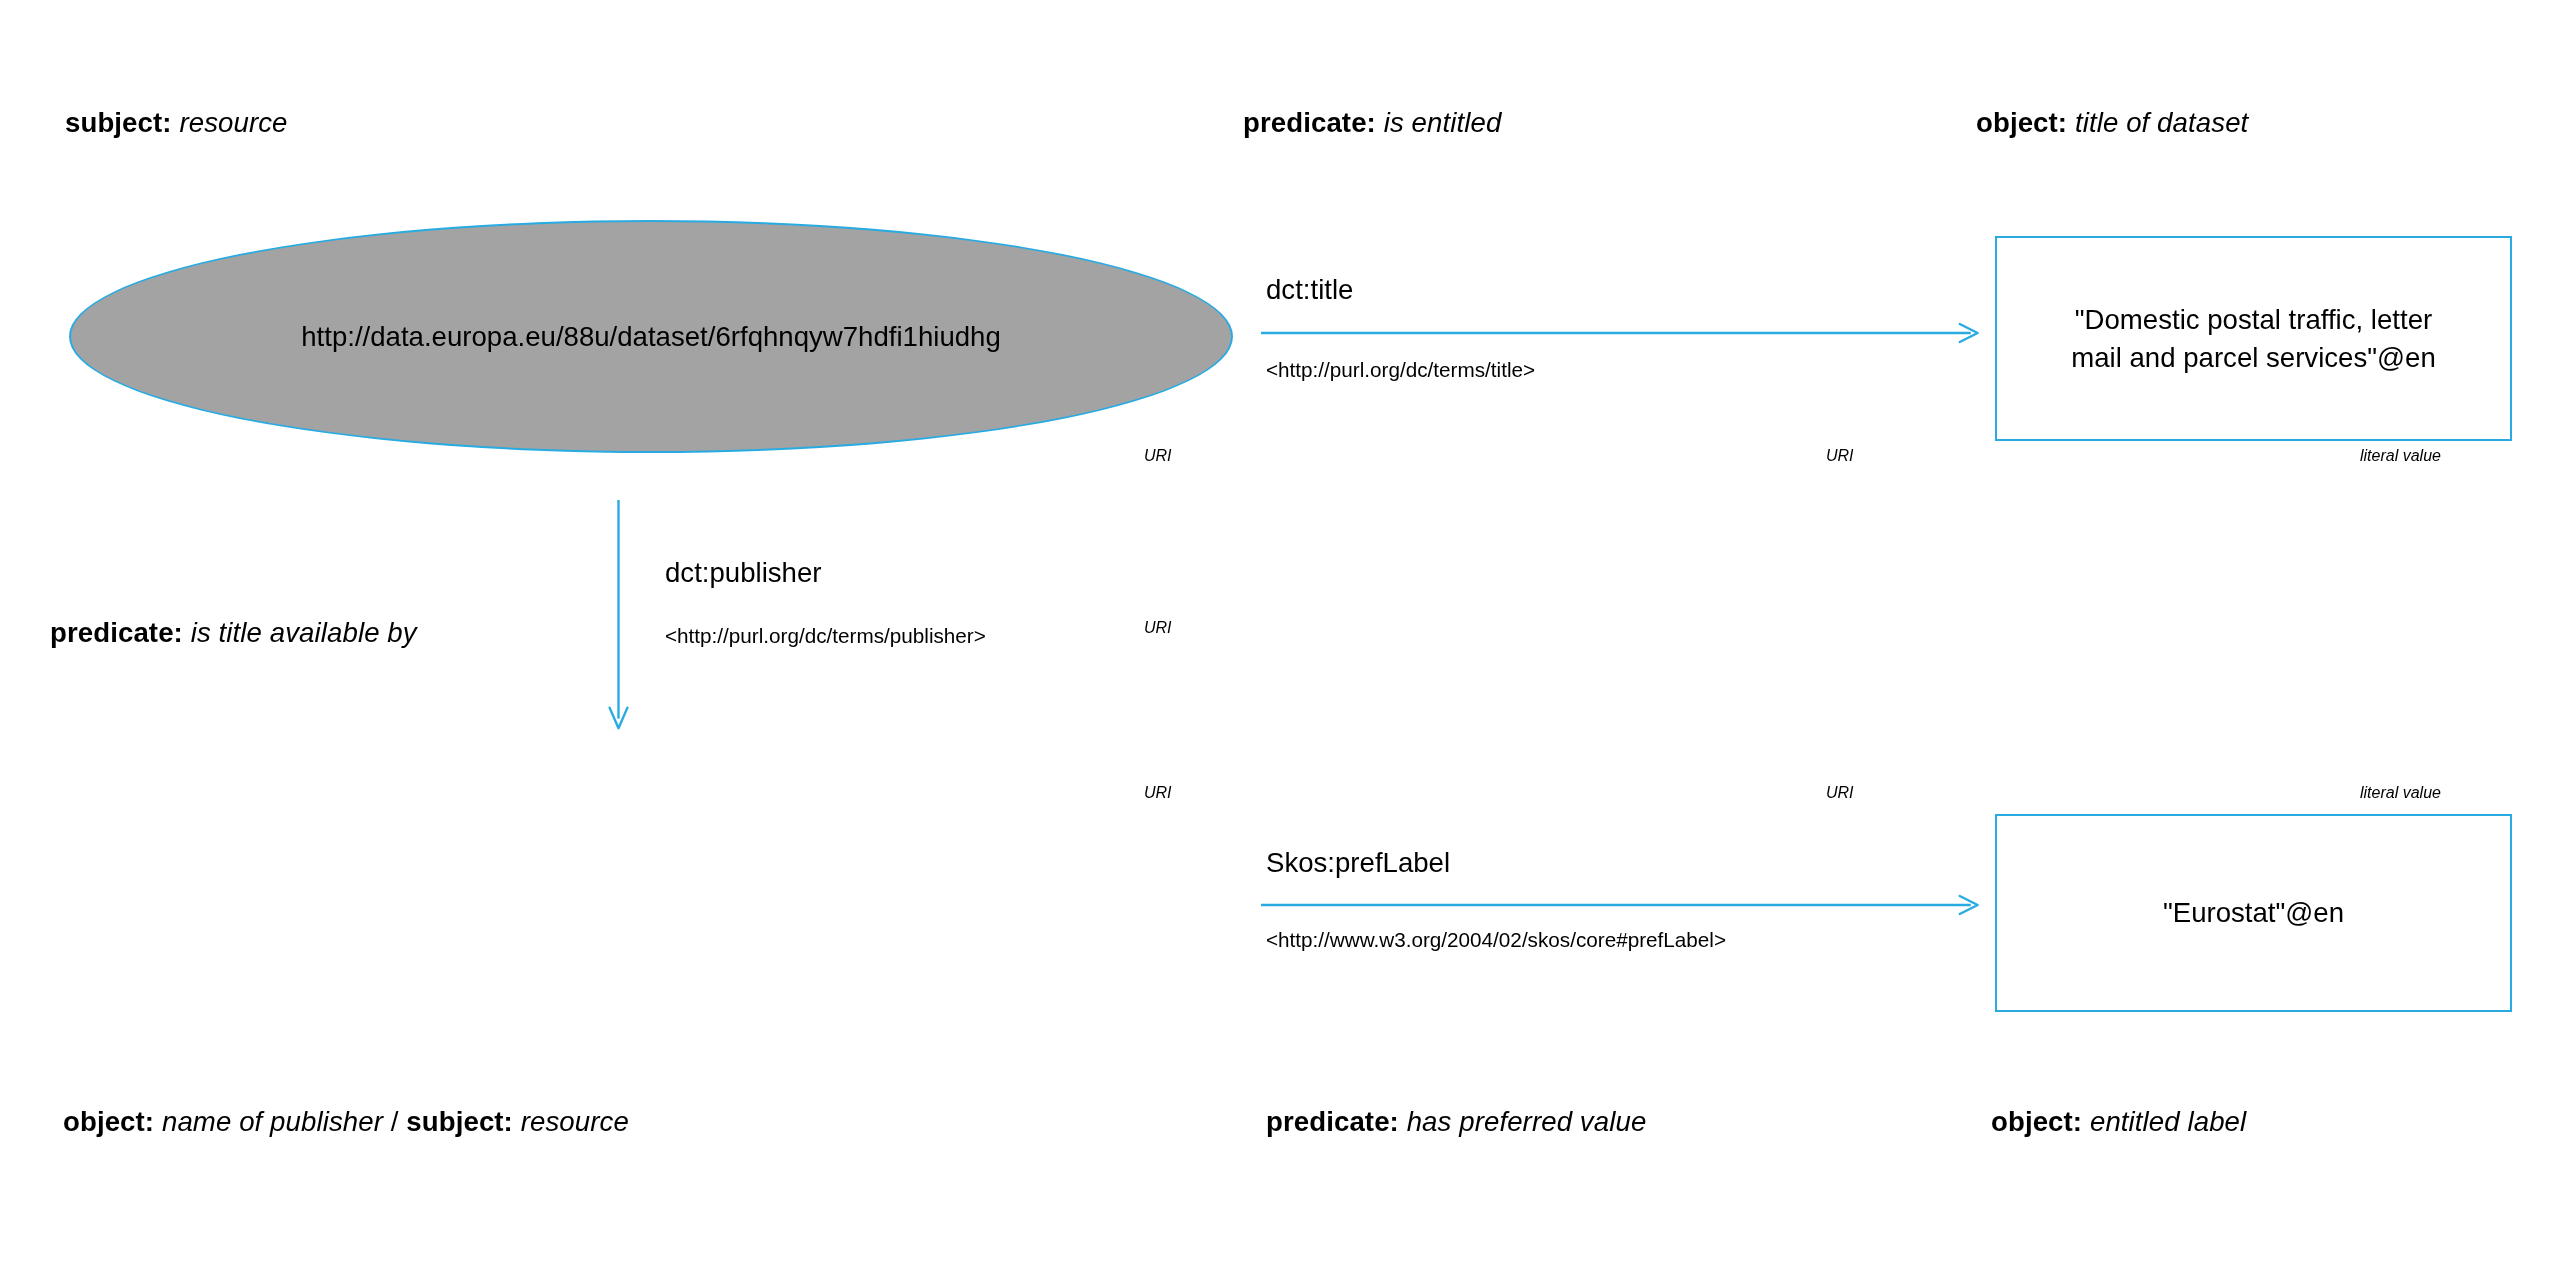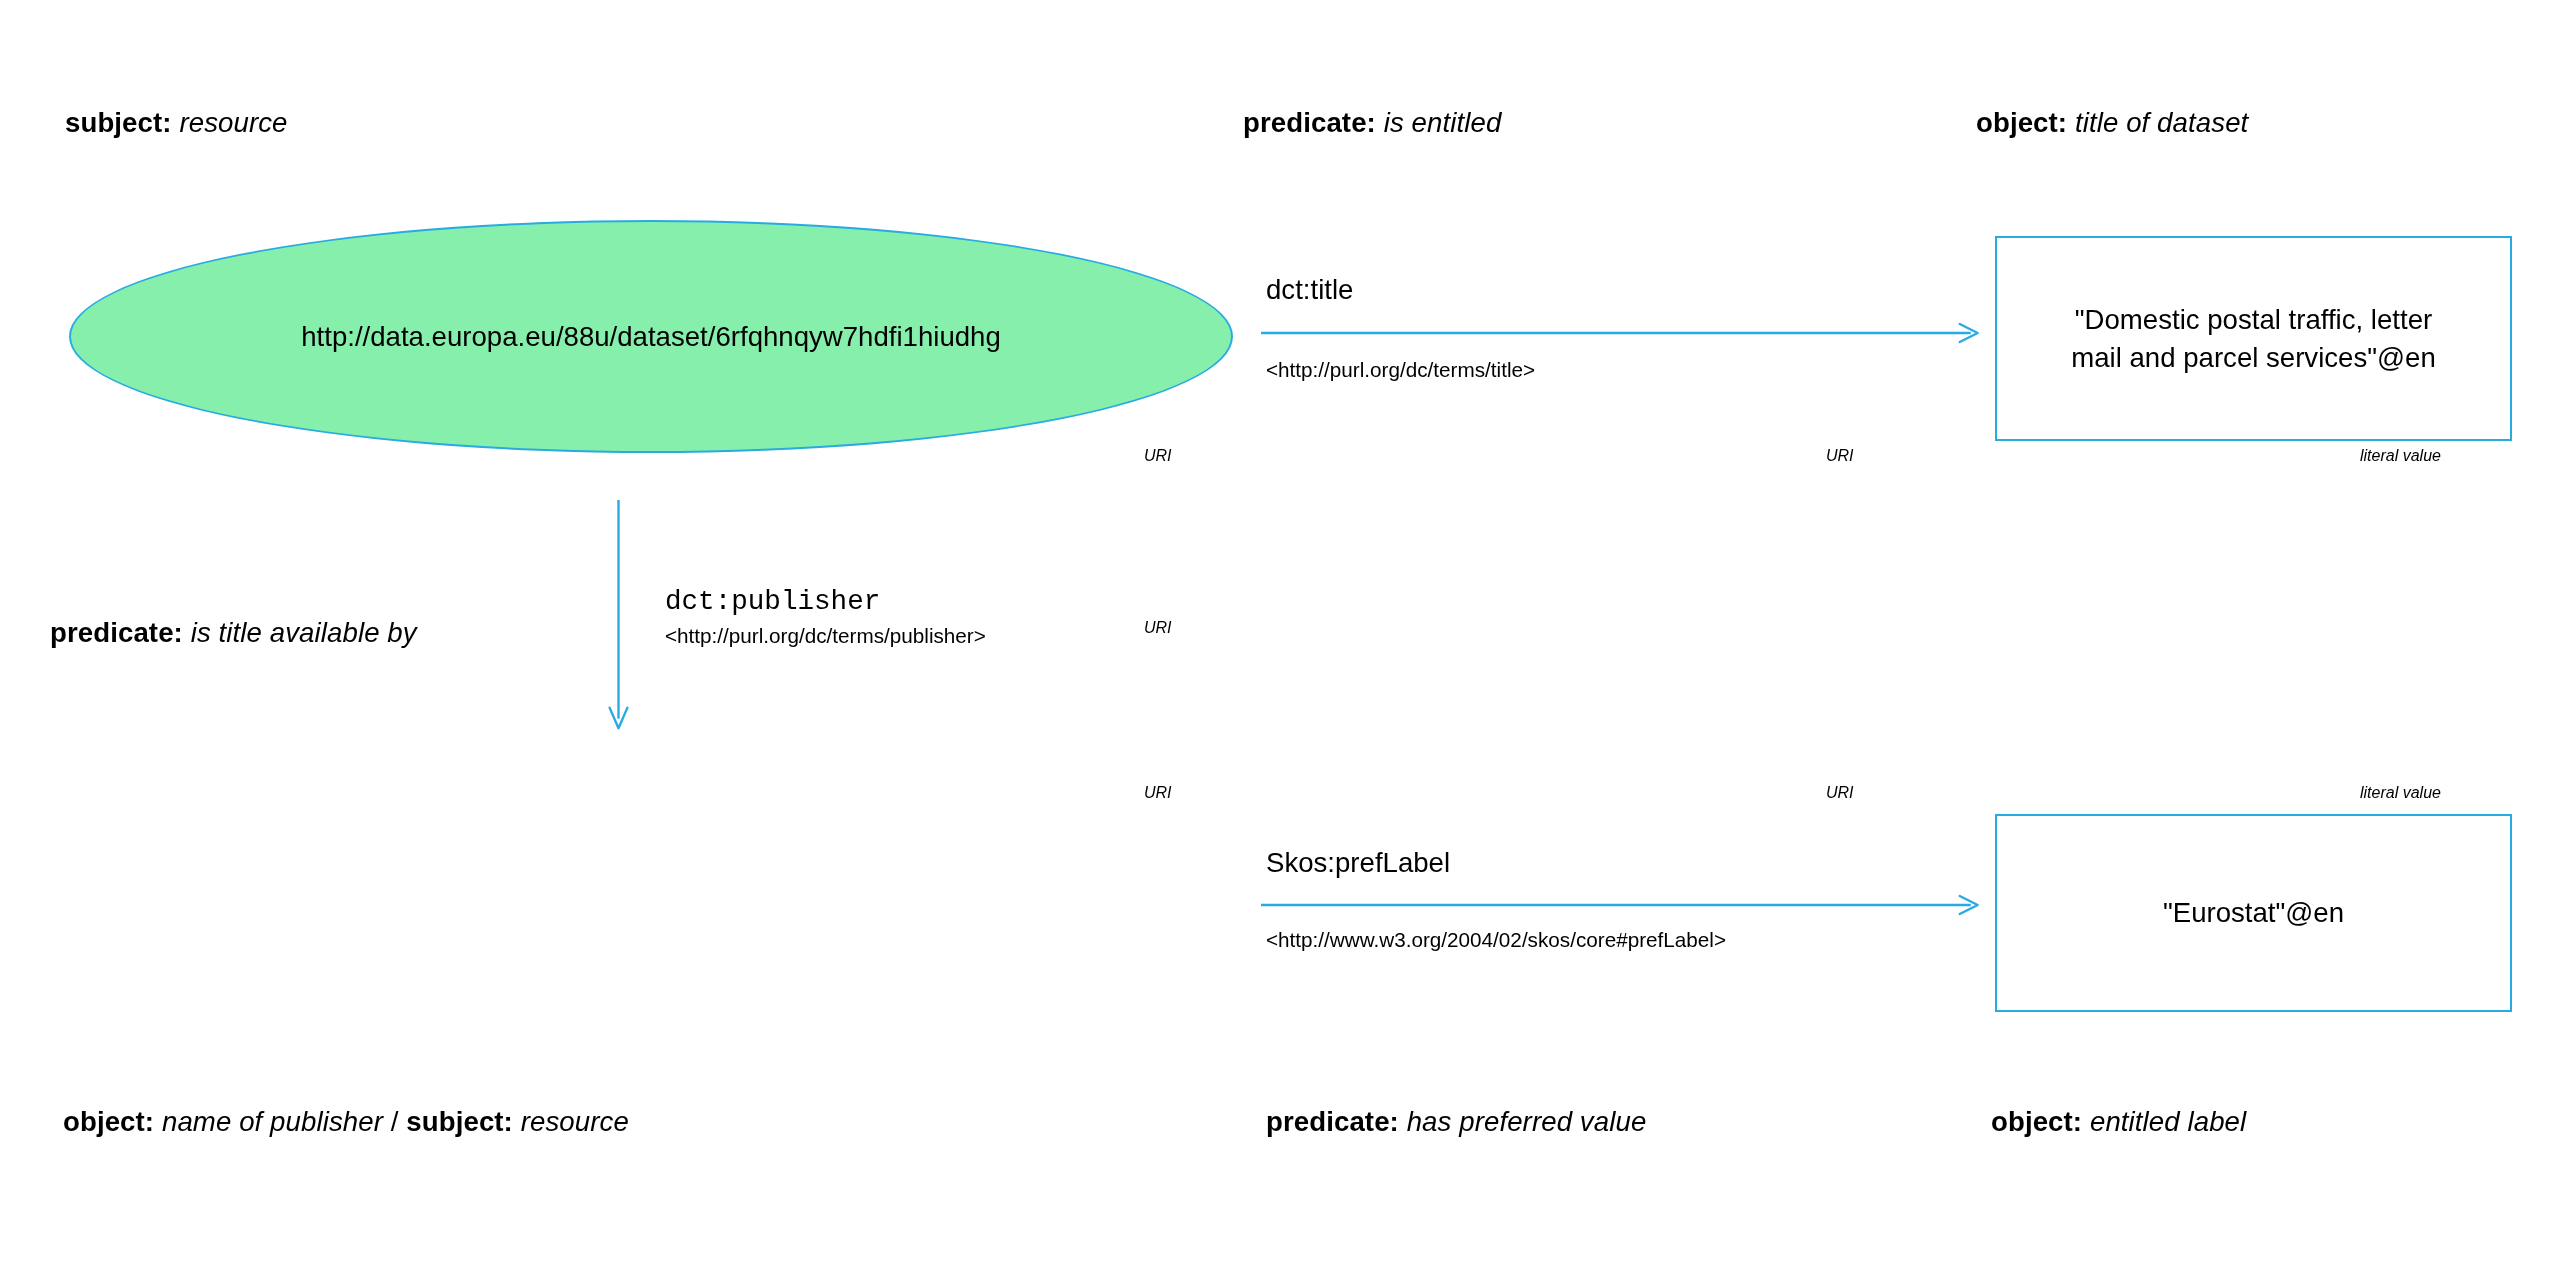--- a/index.html
+++ b/index.html
@@ -50,21 +50,21 @@
   }
 
   
   .node-ellipse {
     border: 2.1px solid #29abe2;
     border-radius: 50%;
     box-sizing: border-box;
     display: flex;
     align-items: center;
     justify-content: center;
-    background: #86efac;
+    background: #a3a3a3;
   }
   .node-ellipse .node-text {
     font-size: 27.6px;
     text-align: center;
     white-space: nowrap;
     line-height: 1.2;
   }
 
   .node-box {
     border: 2.1px solid #29abe2;
@@ -155,21 +155,21 @@
 
   <div class="abs role-label" style="left:50px; top:617px;">
     <span class="role-key">predicate:</span><span>&nbsp;</span><span class="role-val">is title available by</span>
   </div>
 
   <svg class="edge-svg" style="left:606px; top:500px;" width="25" height="231" viewBox="0 0 36 336">
     <line class="edge-line" x1="18" y1="0" x2="18" y2="318"></line>
     <polyline class="edge-head" points="5,302 18,332 31,302"></polyline>
   </svg>
 
-  <div class="abs edge-label-main" style="left:665px; top:588px;font-family:Liberation Mono, monospace;">dct:publisher</div>
+  <div class="abs edge-label-main" style="left:665px; top:559px;">dct:publisher</div>
   <div class="abs edge-label-uri" style="left:665px; top:626px;">&lt;http://purl.org/dc/terms/publisher&gt;</div>
   <div class="abs type-tag" style="left:1144px; top:620px;">URI</div>
 
   <div class="abs type-tag" style="left:1144px; top:785px;">URI</div>
   <div class="abs type-tag" style="left:1826px; top:785px;">URI</div>
   <div class="abs type-tag" style="left:2360px; top:785px;">literal value</div>
 
 
   <div class="abs edge-label-main center-txt" style="left:1266px; top:849px; width:717px;">Skos:prefLabel</div>
 

